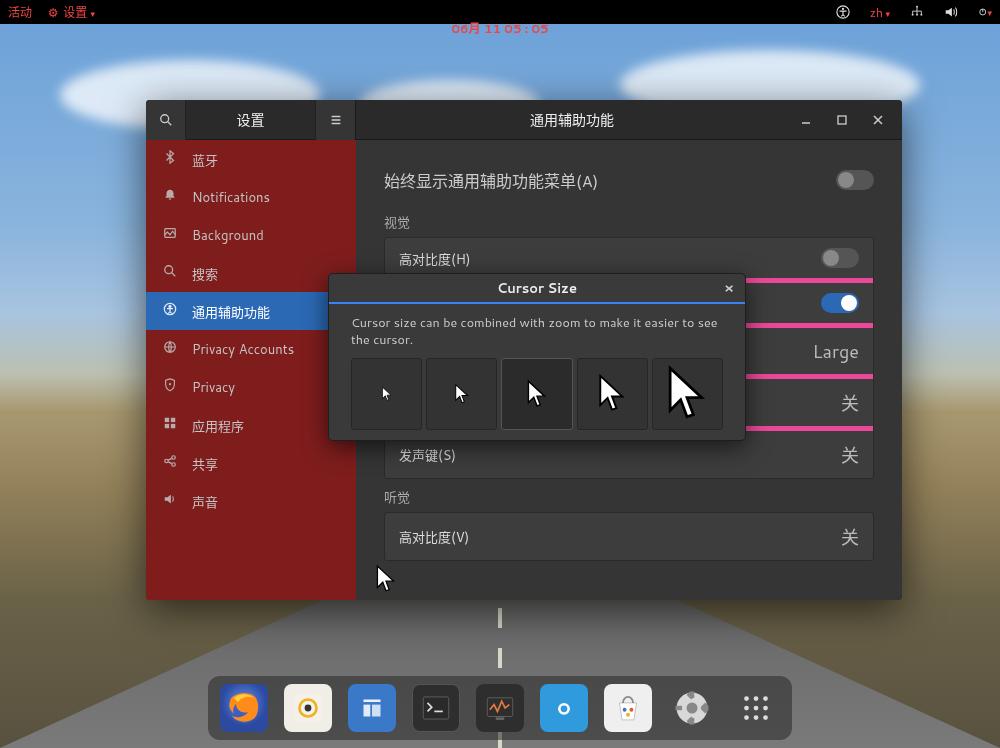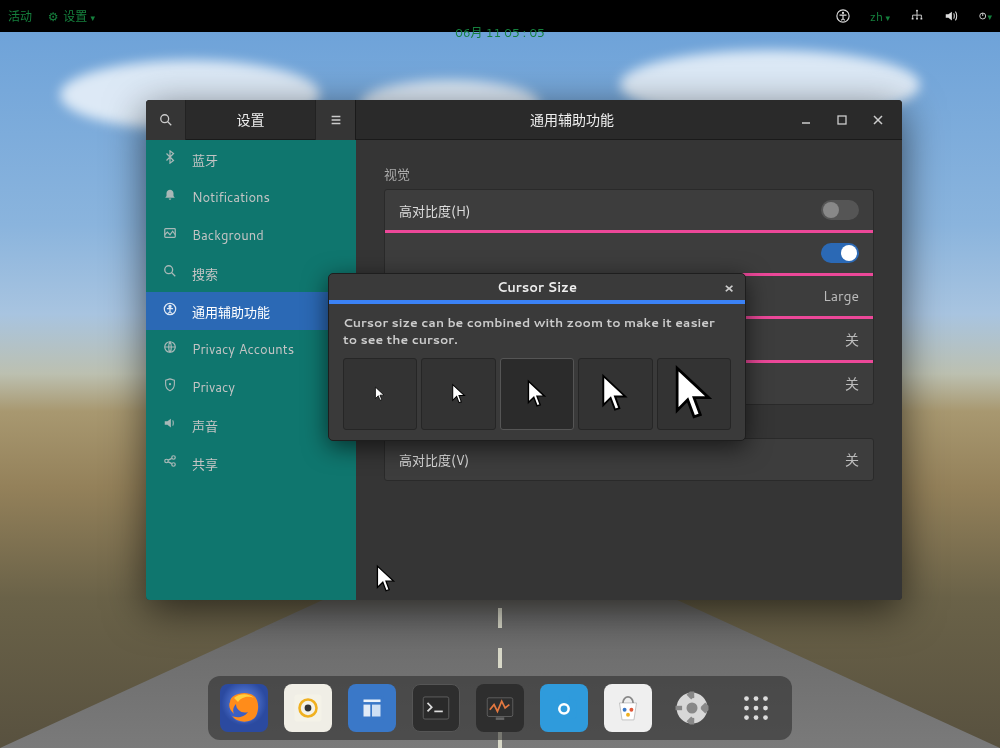--- a/index.html
+++ b/index.html
@@ -16,60 +16,60 @@
 .c2{width:180px;height:50px;left:360px;top:40px;}
 .c3{width:300px;height:70px;left:620px;top:10px;}
 .c4{width:220px;height:50px;left:480px;top:100px;}
 .road { position: absolute; bottom: 0; left: 0; right: 0; height: 220px;
   background: linear-gradient(to bottom, rgba(90,90,90,0) 0%, #6a6a6a 40%, #7a7a7a 100%);
   clip-path: polygon(48% 0, 52% 0, 100% 100%, 0 100%);
 }
 .road-line { position:absolute; bottom:0; left:50%; width:4px; height:220px; background: repeating-linear-gradient(to bottom, #d8d8c8 0 20px, transparent 20px 40px); transform: translateX(-50%);}
 
 
-.topbar { position: absolute; top: 0; left: 0; right: 0; height: 32px; background: #000; color: #15803d; display: flex; align-items: center; font-size: 12px; padding: 0 8px; z-index: 100; }
+.topbar { position: absolute; top: 0; left: 0; right: 0; height: 24px; background: #000; color: #ef4444; display: flex; align-items: center; font-size: 12px; padding: 0 8px; z-index: 100; }
 .topbar .left, .topbar .center, .topbar .right { display: flex; align-items: center; gap: 14px; }
-.topbar .center { position: absolute; left: 50%; transform: translateX(-50%); font-weight: normal; margin-top: 32px;}
+.topbar .center { position: absolute; left: 50%; transform: translateX(-50%); font-weight: bold; margin-top: 32px;}
 .topbar .right { margin-left: auto; gap: 20px;}
 .tb-icon { width: 14px; height: 14px; display:inline-flex; align-items:center; justify-content:center;}
 .topbar .drop::after{content:" ▾"; font-size:9px;}
 
 
 .settings-window { position: absolute; left: 146px; top: 100px; width: 756px; height: 500px; background: #2e2e2e; color: #ccc; border-radius: 4px; box-shadow: 0 10px 40px rgba(0,0,0,0.6); display: flex; flex-direction: column; overflow: hidden; z-index: 10; }
 .win-titlebar { height: 40px; background: #2a2a2a; display: flex; align-items: stretch; border-bottom: 1px solid #1a1a1a; }
 .win-titlebar .sbar-title { width: 210px; display:flex; align-items:center; border-right:1px solid #1a1a1a;}
 .btn-sq { width: 40px; height: 40px; display:flex; align-items:center; justify-content:center; background:#353535; border-right:1px solid #222; cursor:pointer;}
 .btn-sq.last{border-left:1px solid #222; border-right:none;}
 .sbar-title .title{flex:1; text-align:center; font-size:14px; color:#eee;}
 .win-titlebar .main-title{flex:1; display:flex; align-items:center; justify-content:center; font-size:14px; color:#eee;}
 .win-controls{display:flex; align-items:center; gap:0; padding-right:6px;}
 .win-controls .wc{width:36px; height:40px; display:flex; align-items:center; justify-content:center; cursor:pointer; color:#bbb;}
 .win-body { flex:1; display:flex; overflow:hidden;}
-.sidebar { width:210px; background:#0f766e; overflow-y:auto;text-align:right;}
+.sidebar { width:210px; background:#7f1d1d; overflow-y:auto;text-align:right;}
 .sb-item { height:38px; display:flex; align-items:center; gap:14px; padding:0 16px; font-size:13px; color:#c4c4c4; cursor:pointer;}
 .sb-item.active{ background:#2b69b5; color:#fff;}
 .sb-item .sb-icon{width:16px; text-align:center; opacity:0.85;}
 .main { flex:1; background:#353535; padding:16px 28px; overflow-y:auto;}
 .row { display:flex; align-items:center; justify-content:space-between; padding:12px 0;}
 .section-label{color:#aaa; font-size:13px; margin-top:8px; margin-bottom:6px;}
 .list-box{background:#3d3d3d; border:1px solid #2a2a2a; border-radius:3px;}
-.list-row{display:flex; align-items:center; justify-content:space-between; padding:10px 14px; border-bottom:3px solid #ec4899; cursor:pointer;}
+.list-row{display:flex; align-items:center; justify-content:space-between; padding:10px 14px; border-bottom:5px solid #ec4899; cursor:pointer;}
 .list-row:last-child{border-bottom:none;}
 .list-row .lbl{font-size:13px; color:#ddd;}
-.list-row .val{font-size:14px; color:#bbb;}
+.list-row .val{font-size:18px; color:#bbb;}
 .switch{width:38px;height:20px;background:#555;border-radius:10px;position:relative;}
 .switch::after{content:"";position:absolute;width:16px;height:16px;background:#888;border-radius:50%;top:2px;left:2px;}
 .switch.on{background:#2b69b5;}
 .switch.on::after{left:20px;background:#fff;}
 
 
 .popover { position:absolute; left:328px; top:273px; width:418px; background:#3a3a3a; border:1px solid #1e1e1e; border-radius:5px; box-shadow:0 6px 24px rgba(0,0,0,0.6); z-index:50; color:#ccc;}
-.popover-header{display:flex; align-items:center; justify-content:center; position:relative; height:30px; border-bottom:4px solid #3b82f6; font-size:13px; font-weight:bold; color:#eee;}
+.popover-header{display:flex; align-items:center; justify-content:center; position:relative; height:30px; border-bottom:2px solid #3b82f6; font-size:13px; font-weight:bold; color:#eee;}
 .popover-close{position:absolute; right:8px; top:6px; width:16px; height:16px; cursor:pointer; color:#ccc; font-size:14px; line-height:16px; text-align:center;}
-.popover-body{padding:10px 14px;font-weight:bold;}
+.popover-body{padding:10px 22px;}
 .popover-desc{font-size:12.5px; color:#ccc; line-height:1.35;}
 .cursor-grid{display:flex; gap:4px; margin-top:10px;}
 .cursor-opt{flex:1; height:72px; background:#333; border:1px solid #262626; border-radius:3px; display:flex; align-items:center; justify-content:center; cursor:pointer;}
 .cursor-opt.selected{background:#2b2b2b; border:1px solid #555;}
 .cursor-svg{fill:#fff; stroke:#000; stroke-width:1;}
 
 
 .dock { position:absolute; left:50%; bottom:8px; transform:translateX(-50%); height:64px; background:rgba(40,40,40,0.55); border-radius:12px; padding:6px 12px; display:flex; align-items:center; gap:16px; z-index:80;}
 .dock-icon{width:48px; height:48px; border-radius:8px; display:flex; align-items:center; justify-content:center; font-size:24px; cursor:pointer;}
 .di-ff{background:radial-gradient(circle at 50% 40%, #4a6ec9 30%, #2b4aa0 60%);}
@@ -222,36 +222,49 @@
         </div>
         <div class="sb-item">
           <span class="sb-icon"><svg width="14" height="14" viewBox="0 0 16 16" fill="#c4c4c4">
               <path d="M8 1c3 1 5 1.5 5 1.5V7c0 4-3 6.5-5 7.5C6 13.5 3 11 3 7V2.5S5 2 8 1z" fill="none" stroke="#c4c4c4" stroke-width="1.3"></path>
               <circle cx="8" cy="7" r="1.3"></circle>
             </svg></span>
           <span>Privacy</span>
         </div>
         <div class="sb-item">
           <span class="sb-icon"><svg width="14" height="14" viewBox="0 0 16 16" fill="#c4c4c4">
-              <path d="M2 6v4h3l4 3V3L5 6z"></path>
-              <path d="M11 5c1 1 1 5 0 6" stroke="#c4c4c4" fill="none" stroke-width="1.3"></path>
-            </svg></span>
-          <span>声音</span>
+              <rect x="2" y="2" width="5" height="5"></rect>
+              <rect x="9" y="2" width="5" height="5"></rect>
+              <rect x="2" y="9" width="5" height="5"></rect>
+              <rect x="9" y="9" width="5" height="5"></rect>
+            </svg></span>
+          <span>应用程序</span>
         </div>
         <div class="sb-item">
           <span class="sb-icon"><svg width="14" height="14" viewBox="0 0 16 16" fill="none" stroke="#c4c4c4" stroke-width="1.4">
               <circle cx="4" cy="8" r="2"></circle>
               <circle cx="12" cy="4" r="2"></circle>
               <circle cx="12" cy="12" r="2"></circle>
               <path d="M6 7l4-2M6 9l4 2"></path>
             </svg></span>
           <span>共享</span>
         </div>
+        <div class="sb-item">
+          <span class="sb-icon"><svg width="14" height="14" viewBox="0 0 16 16" fill="#c4c4c4">
+              <path d="M2 6v4h3l4 3V3L5 6z"></path>
+              <path d="M11 5c1 1 1 5 0 6" stroke="#c4c4c4" fill="none" stroke-width="1.3"></path>
+            </svg></span>
+          <span>声音</span>
+        </div>
       </div>
     <div class="main">
+      <div class="row">
+        <span class="lbl">始终显示通用辅助功能菜单(A)</span>
+        <div class="switch"></div>
+      </div>
       <div class="section-label">视觉</div>
       <div class="list-box">
         <div class="list-row">
           <span class="lbl">高对比度(H)</span>
           <div class="switch"></div>
         </div>
         <div class="list-row">
           <span class="lbl"></span>
           <div class="switch on"></div>
         </div>

